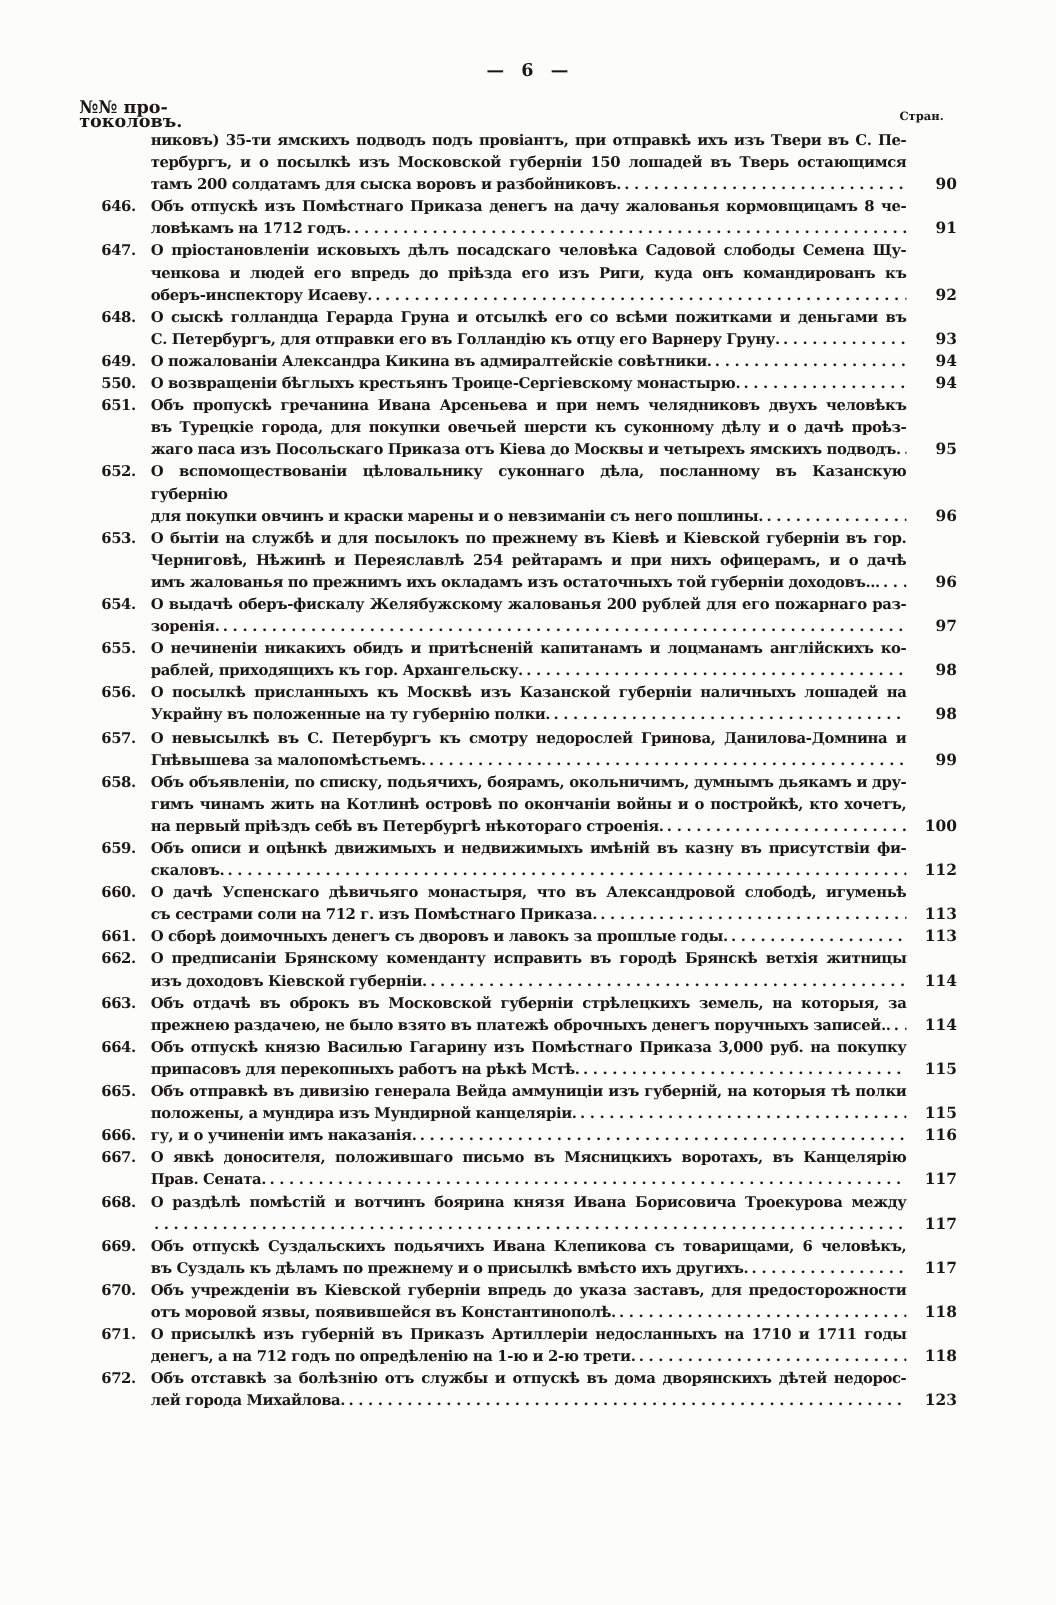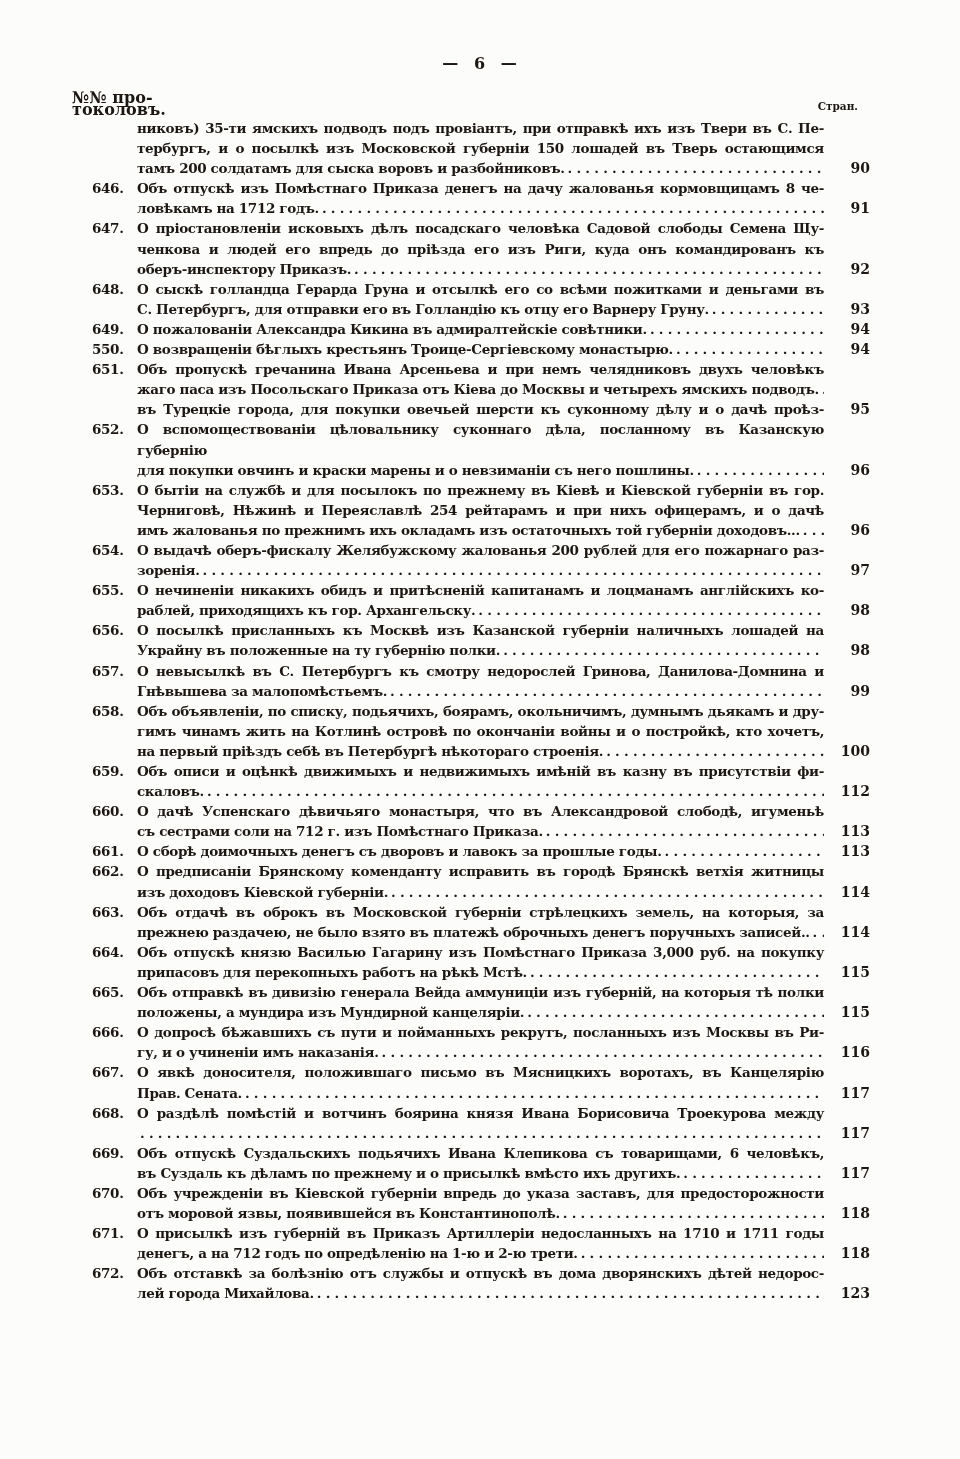--- a/index.html
+++ b/index.html
@@ -95,21 +95,21 @@
           </div>
         </div>
     <div class="pg">91</div>
   </div>
       <div class="entry">
     <div class="num">647.</div>
     <div class="lines">
           <div class="line">О пріостановленіи исковыхъ дѣлъ посадскаго человѣка Садовой слободы Семена Щу-</div>
           <div class="line">ченкова и людей его впредь до пріѣзда его изъ Риги, куда онъ командированъ къ</div>
           <div class="line last">
-            <span class="t">оберъ-инспектору Приказъ.</span>
+            <span class="t">оберъ-инспектору Исаеву.</span>
             <span class="leader">................................................................................................................................................................</span>
           </div>
         </div>
     <div class="pg">92</div>
   </div>
       <div class="entry">
     <div class="num">648.</div>
     <div class="lines">
           <div class="line">О сыскѣ голландца Герарда Груна и отсылкѣ его со всѣми пожитками и деньгами въ</div>
           <div class="line last">
@@ -136,25 +136,25 @@
             <span class="t">О возвращеніи бѣглыхъ крестьянъ Троице-Сергіевскому монастырю.</span>
             <span class="leader">................................................................................................................................................................</span>
           </div>
         </div>
     <div class="pg">94</div>
   </div>
       <div class="entry">
     <div class="num">651.</div>
     <div class="lines">
           <div class="line">Объ пропускѣ гречанина Ивана Арсеньева и при немъ челядниковъ двухъ человѣкъ</div>
+          <div class="line">въ Турецкіе города, для покупки овечьей шерсти къ суконному дѣлу и о дачѣ проѣз-</div>
           <div class="line last">
             <span class="t">жаго паса изъ Посольскаго Приказа отъ Кіева до Москвы и четырехъ ямскихъ подводъ.</span>
             <span class="leader">................................................................................................................................................................</span>
           </div>
-          <div class="line">въ Турецкіе города, для покупки овечьей шерсти къ суконному дѣлу и о дачѣ проѣз-</div>
         </div>
     <div class="pg">95</div>
   </div>
       <div class="entry">
     <div class="num">652.</div>
     <div class="lines">
           <div class="line">О вспомоществованіи цѣловальнику суконнаго дѣла, посланному въ Казанскую губернію</div>
           <div class="line last">
             <span class="t">для покупки овчинъ и краски марены и о невзиманіи съ него пошлины.</span>
             <span class="leader">................................................................................................................................................................</span>
@@ -302,21 +302,20 @@
           <div class="line last">
             <span class="t">положены, а мундира изъ Мундирной канцеляріи.</span>
             <span class="leader">................................................................................................................................................................</span>
           </div>
         </div>
     <div class="pg">115</div>
   </div>
       <div class="entry">
     <div class="num">666.</div>
     <div class="lines">
-          <div class="line">О допросѣ бѣжавшихъ съ пути и пойманныхъ рекрутъ, посланныхъ изъ Москвы въ Ри-</div>
           <div class="line last">
             <span class="t">гу, и о учиненіи имъ наказанія.</span>
             <span class="leader">................................................................................................................................................................</span>
           </div>
         </div>
     <div class="pg">116</div>
   </div>
       <div class="entry">
     <div class="num">667.</div>
     <div class="lines">

